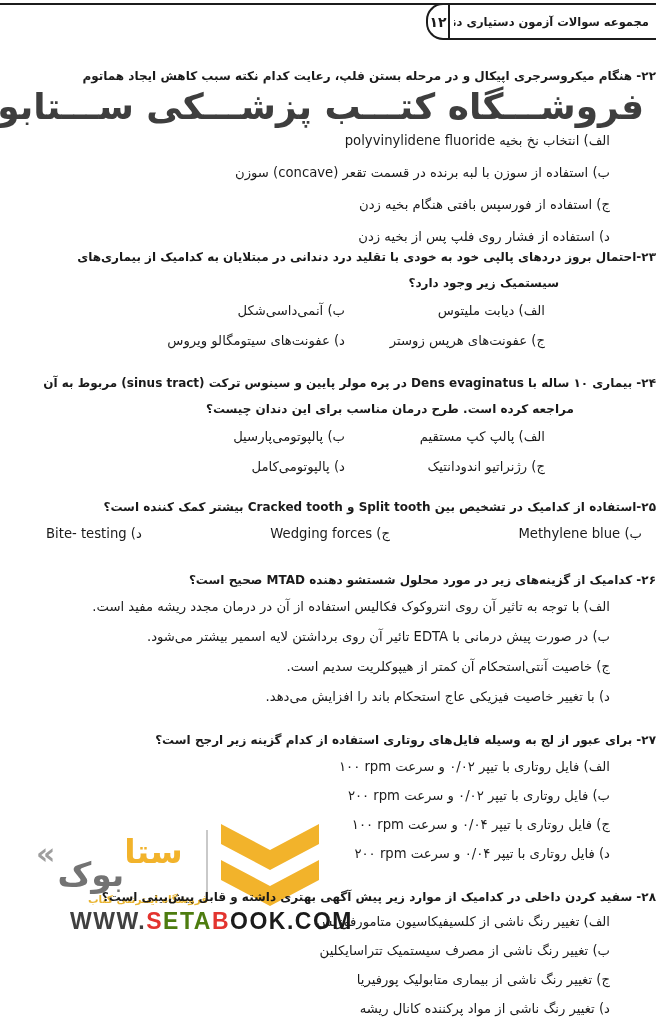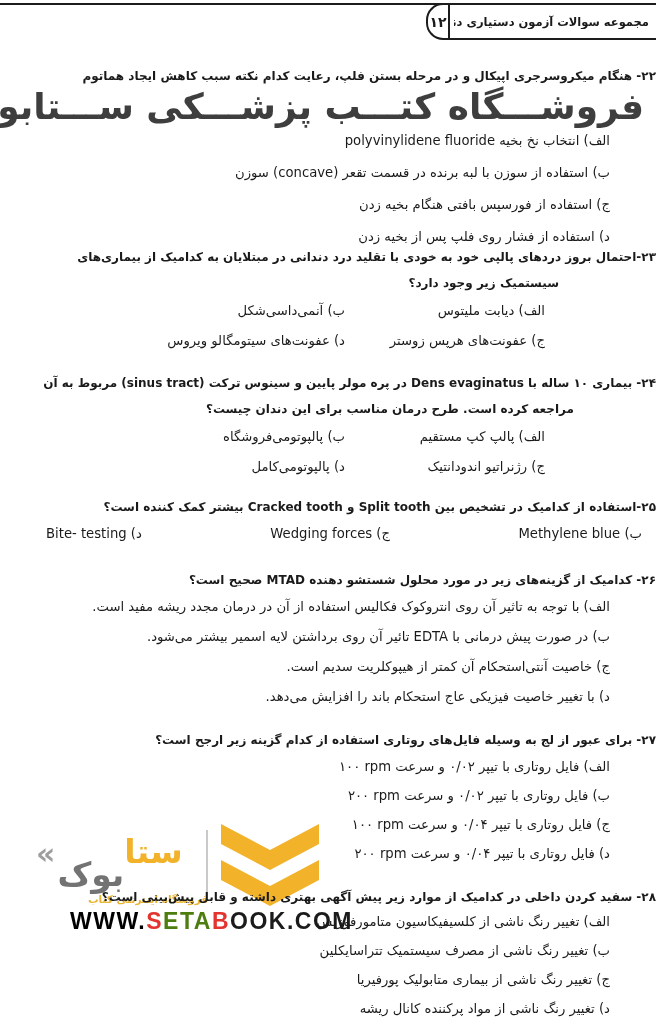--- a/index.html
+++ b/index.html
@@ -104,21 +104,21 @@
         <div class="option">ب) آنمی‌داسی‌شکل</div>
         <div class="option">ج) عفونت‌های هرپس زوستر</div>
         <div class="option">د) عفونت‌های سیتومگالو ویروس</div>
       </div>
       <div class="qtitle qt-q24">
         <div class="qline">۲۴- بیماری ۱۰ ساله با Dens evaginatus در پره مولر پایین و سینوس ترکت (sinus tract) مربوط به آن</div>
         <div class="qline qline-cont">مراجعه کرده است. طرح درمان مناسب برای این دندان چیست؟</div>
       </div>
       <div class="options layout-twocol qo-q24">
         <div class="option">الف) پالپ کپ مستقیم</div>
-        <div class="option">ب) پالپوتومی‌فروشگاه</div>
+        <div class="option">ب) پالپوتومی‌پارسیل</div>
         <div class="option">ج) رژنراتیو اندودانتیک</div>
         <div class="option">د) پالپوتومی‌کامل</div>
       </div>
       <div class="qtitle qt-q25">
         <div class="qline">۲۵-استفاده از کدامیک در تشخیص بین Split tooth و Cracked tooth بیشتر کمک کننده است؟</div>
       </div>
       <div class="options layout-row qo-q25">
         <div class="option">ب) Methylene blue</div>
         <div class="option">ج) Wedging forces</div>
         <div class="option">د) Bite- testing</div>
@@ -159,16 +159,16 @@
       <span class="brand-right" dir="rtl">ستا</span>
     </div>
     <div class="brand-divider"></div>
     <div class="brand-emblem">
       <svg width="104" height="84" viewBox="0 0 104 84" xmlns="http://www.w3.org/2000/svg">
         <path d="M3,0 L52,26 L101,0 L101,20 L52,46 L3,20 Z" fill="#f2b32b"></path>
         <path d="M3,36 L52,62 L101,36 L101,56 L52,82 L3,56 Z" fill="#f2b32b"></path>
       </svg>
     </div>
     <div class="brand-tagline">فروشگاه اینترنتی کتاب</div>
-    <div class="brand-url"><span style="color: #000000;">WWW.</span><span style="color: rgb(227, 52, 47);">S</span><span style="color: #4d7c0f;">ETA</span><span style="color: rgb(227, 52, 47);">B</span><span style="color: rgb(27, 27, 27);">OOK.COM</span></div>
+    <div class="brand-url"><span style="color: #404040;">WWW.</span><span style="color: rgb(227, 52, 47);">S</span><span style="color: #4d7c0f;">ETA</span><span style="color: rgb(227, 52, 47);">B</span><span style="color: rgb(27, 27, 27);">OOK.COM</span></div>
   </div>
 
 </div>
 
 </body></html>

